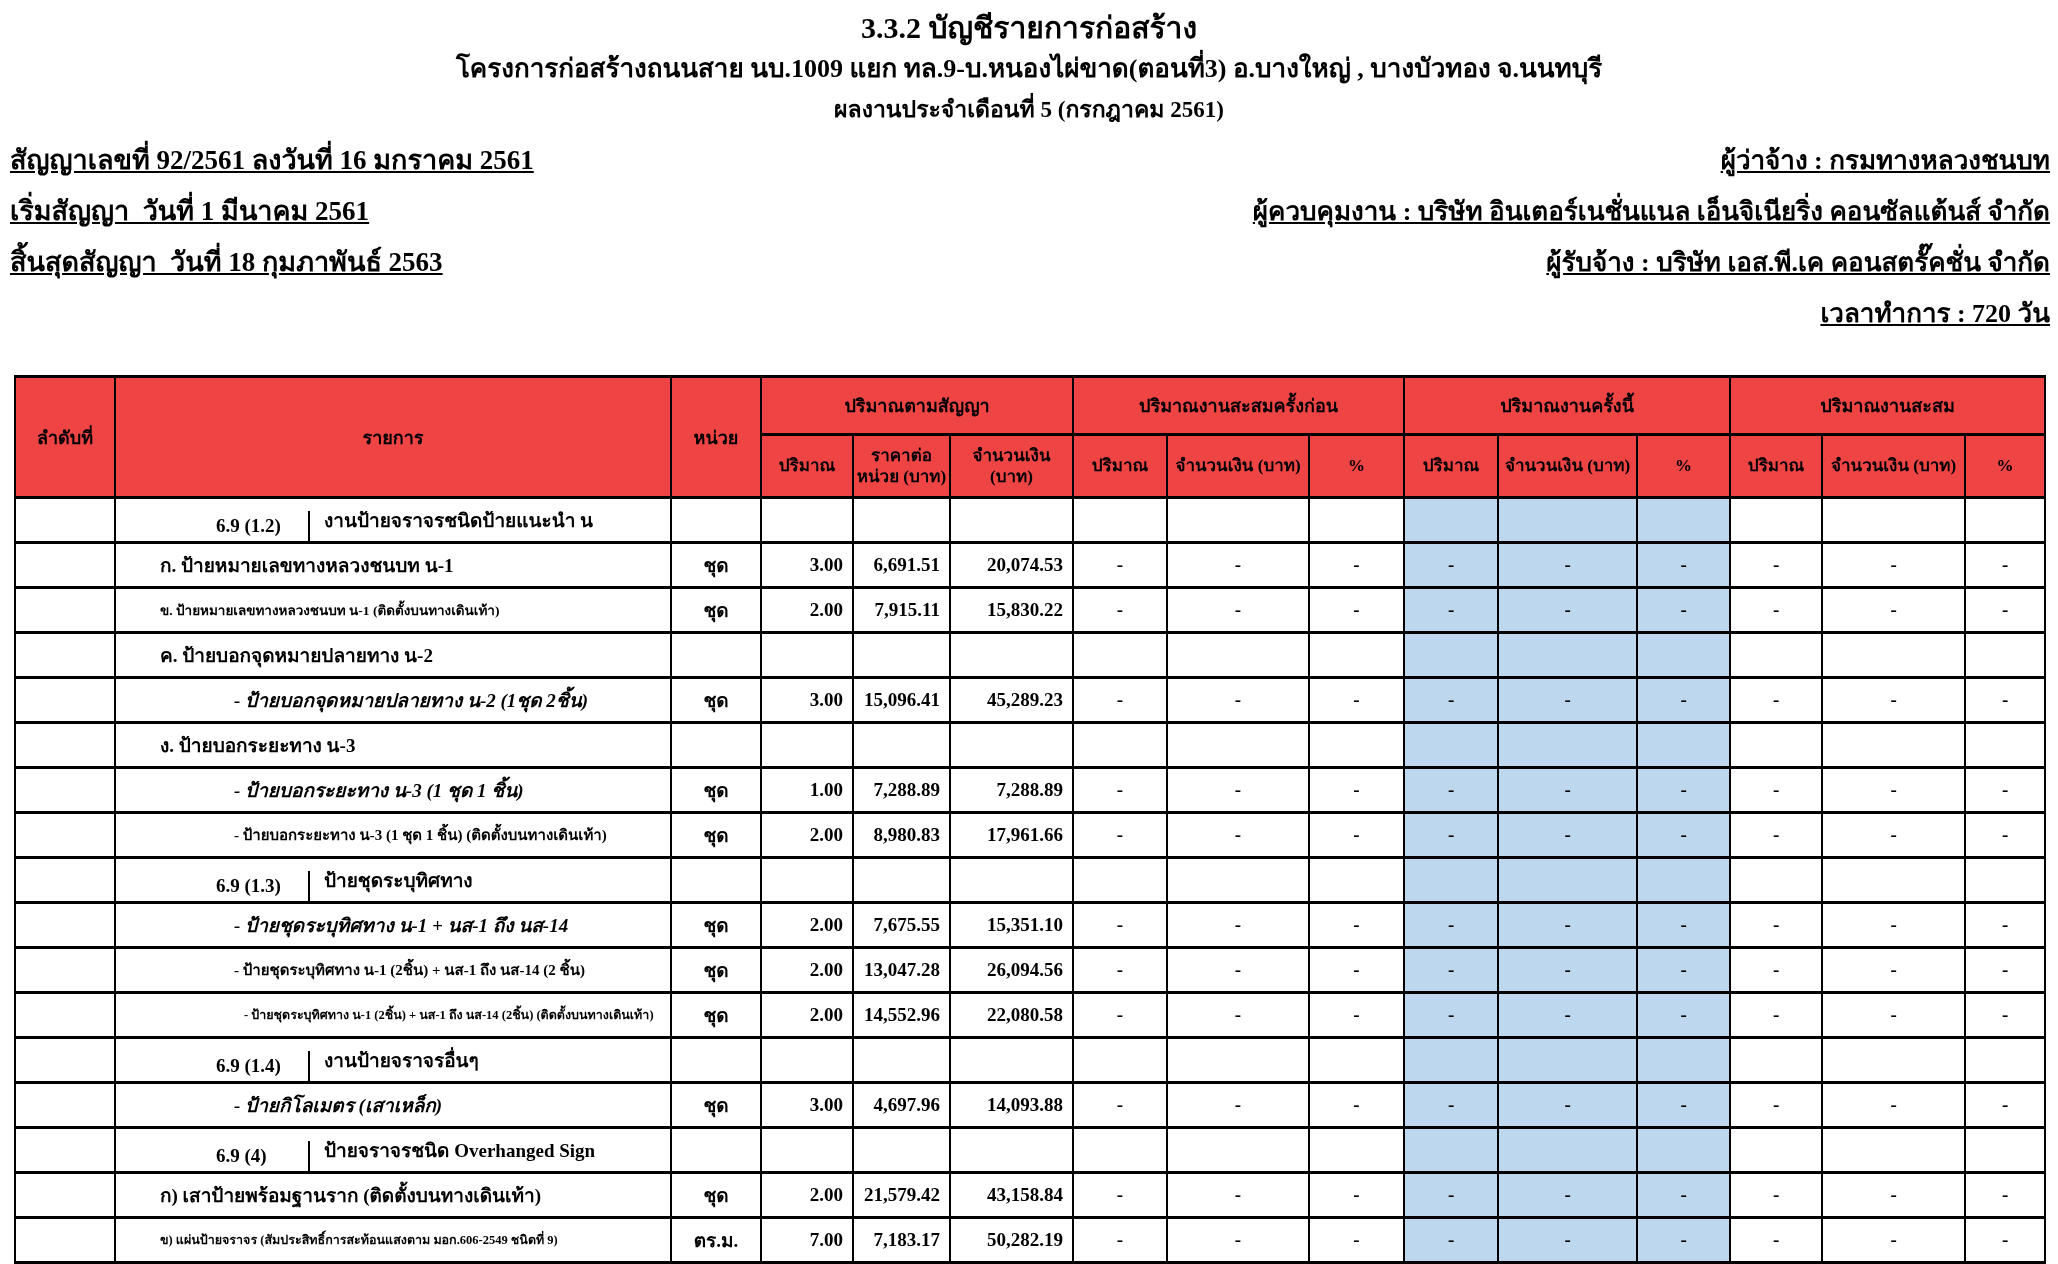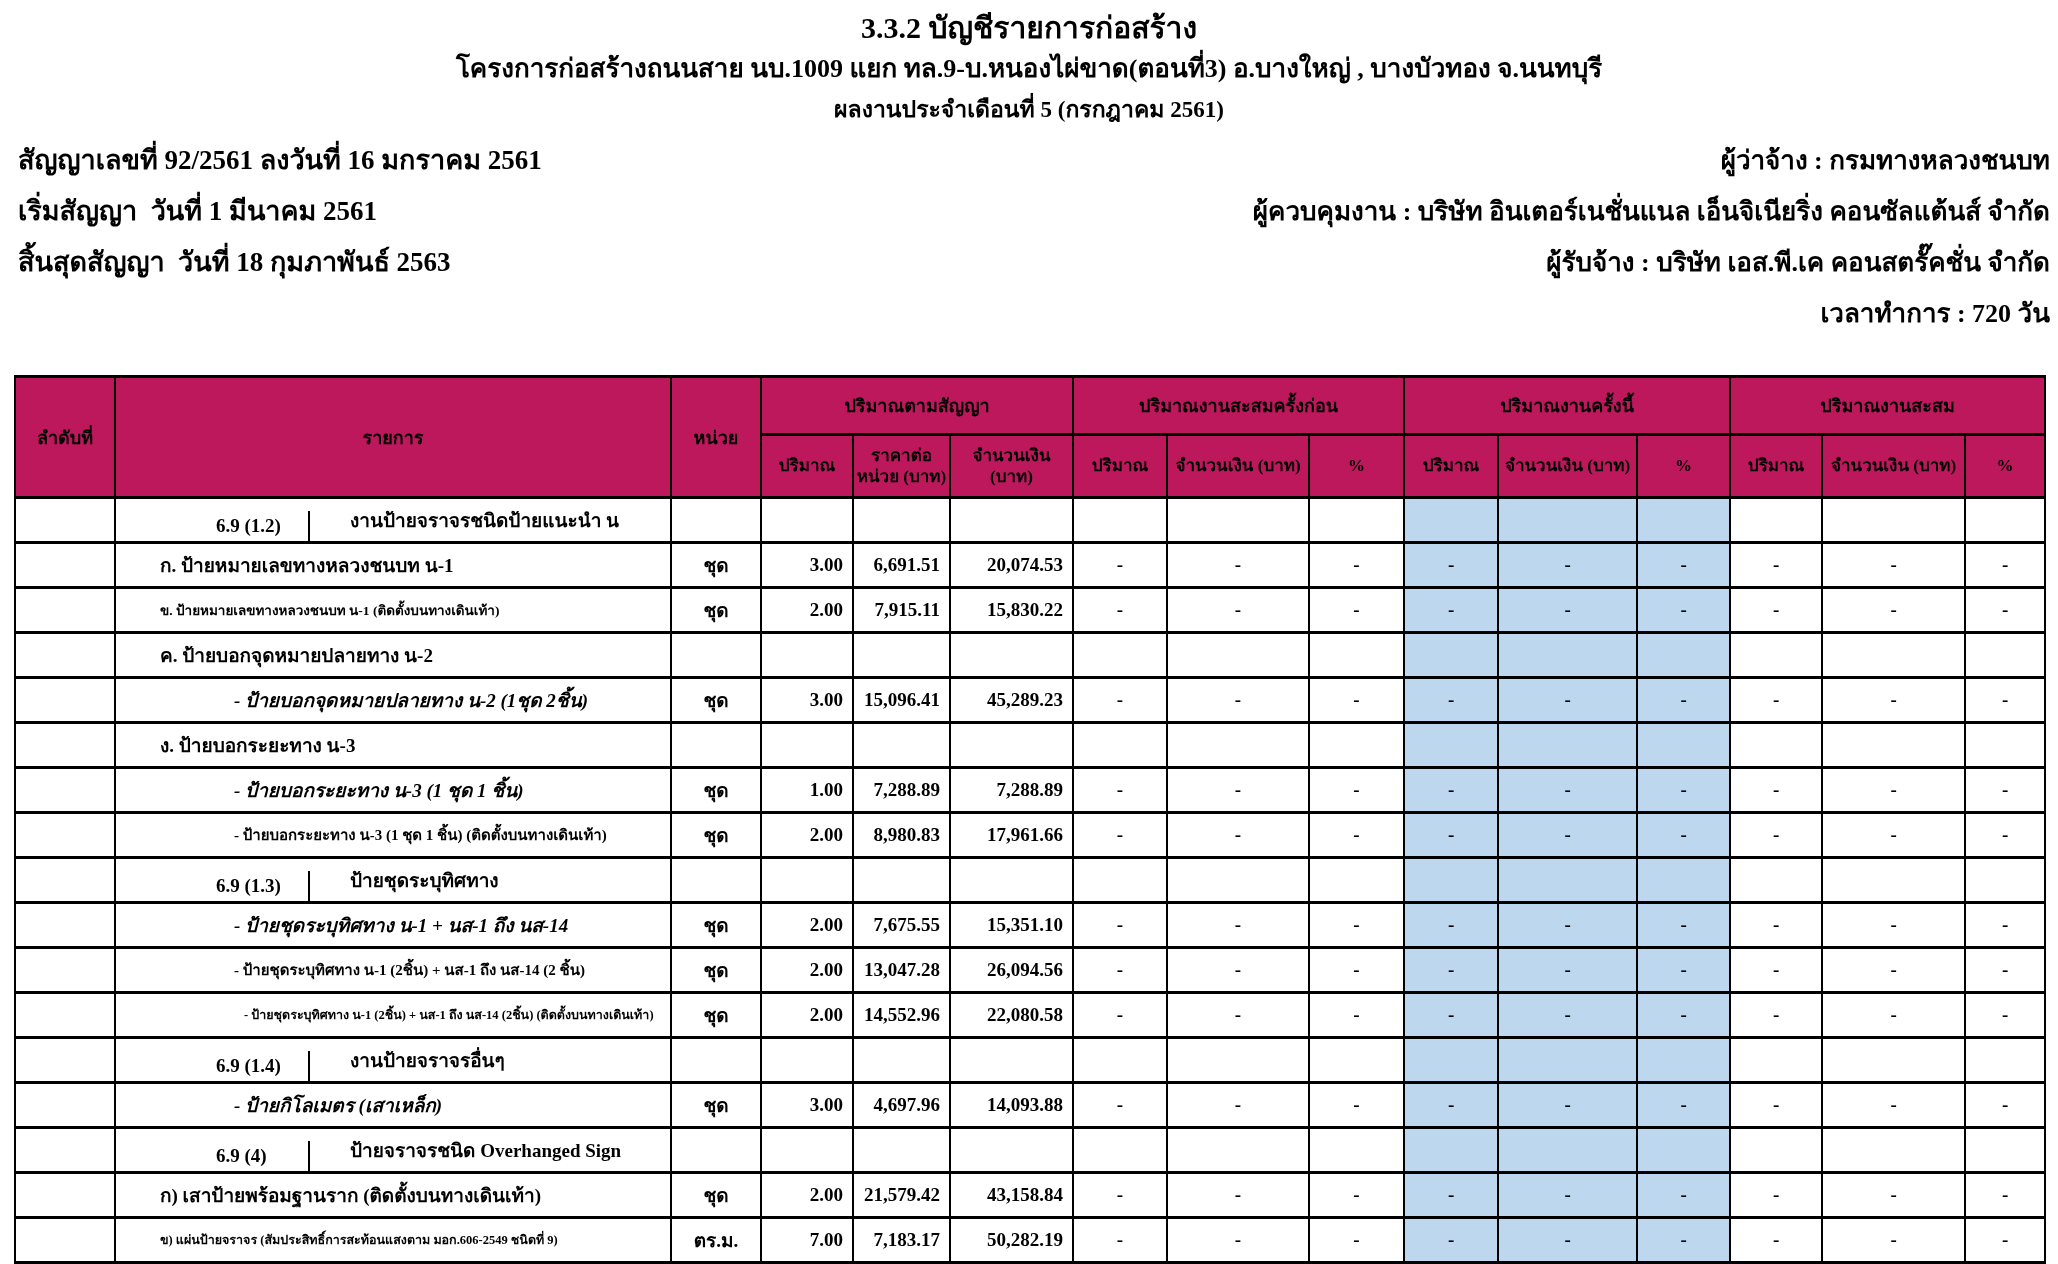--- a/index.html
+++ b/index.html
@@ -7,54 +7,54 @@
     width:2058px;height:1264px;overflow:hidden;background:#fff;color:#000;
     font-family:"Liberation Serif","DejaVu Serif",serif;
     -webkit-font-smoothing:antialiased;
   }
   
   .titles{text-align:center;font-weight:bold;}
   .t1{padding-top:8px;font-size:30px;line-height:40px;}
   .t2{font-size:26px;line-height:42px;}
   .t3{font-size:23px;line-height:40px;}
   
-  .info{margin:4px 8px 0 18px;font-weight:bold;}
+  .info{margin:4px 8px 0 10px;font-weight:bold;text-decoration:underline;}
   .info-row{display:flex;justify-content:space-between;align-items:center;height:51px;}
   .info-left{font-size:27px;white-space:pre-wrap;}
   .info-right{font-size:26px;text-align:right;flex:1;}
   
   table.boq{
     border-collapse:collapse;table-layout:fixed;
     width:2030px;margin:37px 0 0 14px;
     font-weight:bold;
   }
   .boq th,.boq td{
     border:2px solid #000;
     border-top-width:3px;border-bottom-width:3px;
     padding:0;overflow:hidden;white-space:nowrap;
   }
   .boq thead th{
-    background:#be185d;
+    background:#ef4444;
     font-size:18px;font-weight:bold;text-align:center;vertical-align:middle;
   }
   .boq thead tr.h1 th{height:55px;}
   .boq thead tr.h2 th{height:60px;font-size:17px;white-space:normal;line-height:1.25;}
   .boq tbody tr{height:42px;}
   .boq tbody td{font-size:19px;vertical-align:middle;}
   col.hl{background:#bdd7ee;}
   
   .c-item .item-wrap{display:flex;align-items:stretch;height:42px;}
   .c-item .code{display:none;margin-top:12px;}
   tr.has-code .c-item .code{
     display:flex;align-items:center;box-sizing:border-box;
     border-right:2px solid #000;flex:none;
   }
   .c-item .desc{display:flex;align-items:center;}
   tr.r-sec1 .code{width:194px;padding-left:100px;}
-  tr.r-sec1 .desc,tr.r-sec2 .desc{padding-left:40px;}
+  tr.r-sec1 .desc,tr.r-sec2 .desc{padding-left:14px;}
   tr.r-i0  .desc{padding-left:44px;}
   tr.r-i0s .desc{padding-left:44px;font-size:13.5px;}
   tr.r-i0xs .desc{padding-left:44px;font-size:12.5px;}
   tr.r-i1  .desc{padding-left:118px;font-style:italic;}
   tr.r-i1s .desc{padding-left:118px;font-size:15px;text-align:right;}
   tr.r-i1xs .desc{padding-left:128px;font-size:12.5px;}
   
   .c-unit{text-align:center;font-size:18px;}
   .c-num{text-align:right;padding-right:9px !important;font-size:18px;}
   .c-dash{text-align:center;font-size:15px;}

